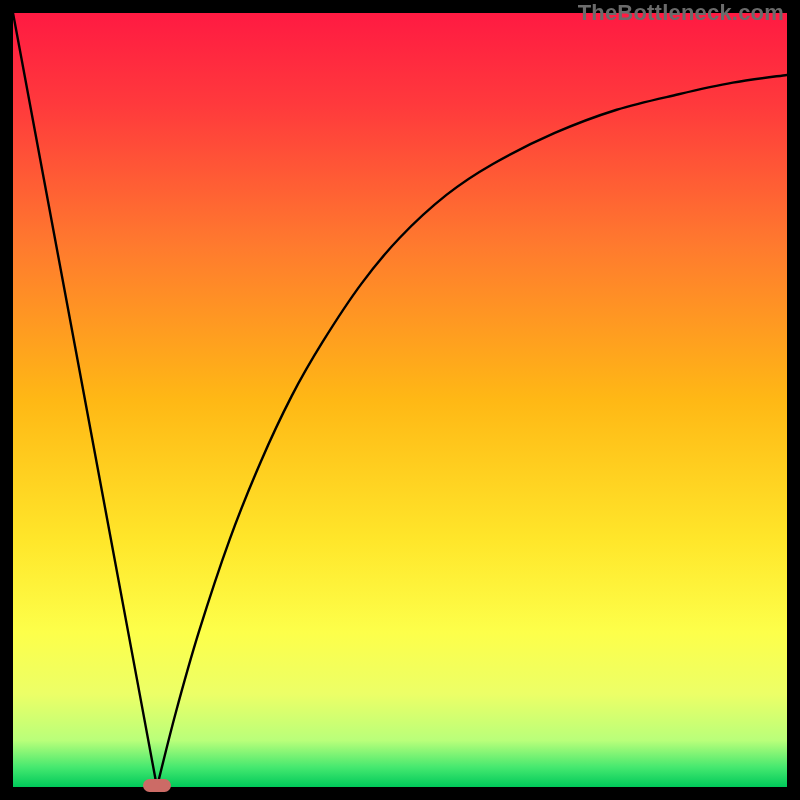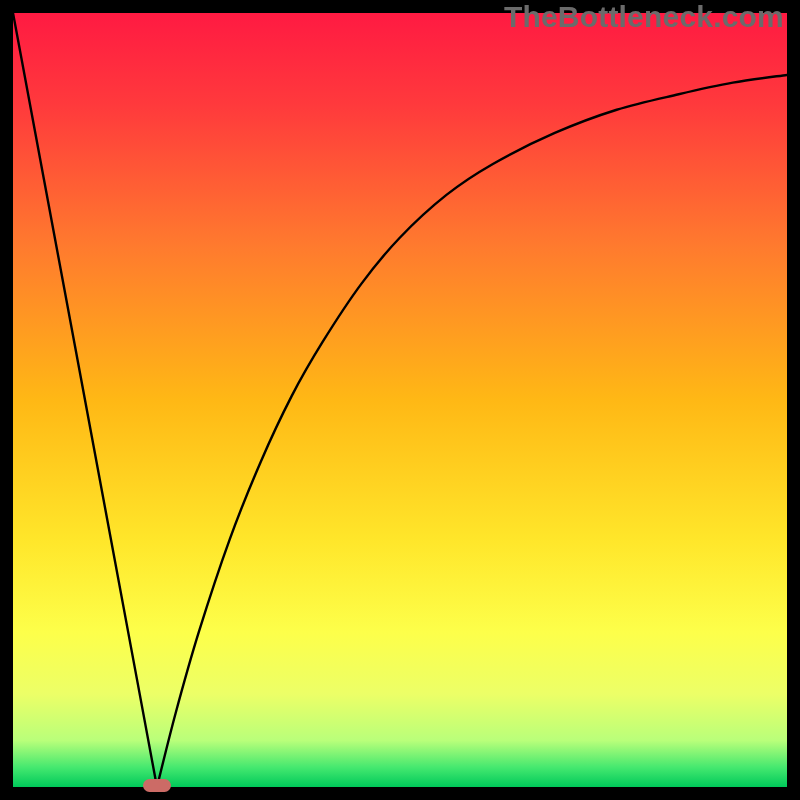--- a/index.html
+++ b/index.html
@@ -24,21 +24,21 @@
     left: 13px;
     top: 13px;
     width: 774px;
     height: 774px;
   }
   .watermark {
     position: absolute;
     top: 0px;
     right: 16px;
     font-family: Arial, Helvetica, sans-serif;
-    font-size: 30px;
+    font-size: 22px;
     font-weight: 600;
     color: #6b6b6b;
     letter-spacing: 0.2px;
     user-select: none;
   }
   .marker {
     position: absolute;
     width: 28px;
     height: 13px;
     border-radius: 7px;

